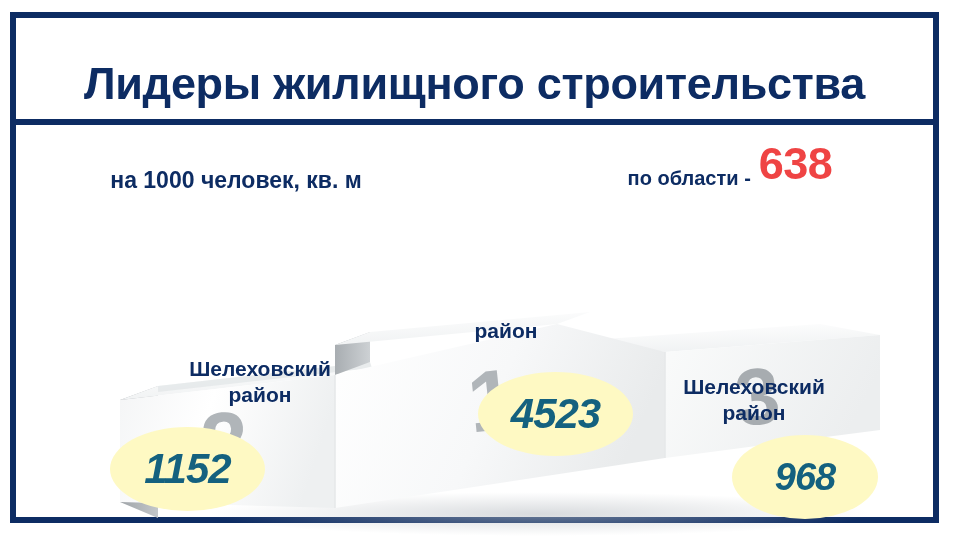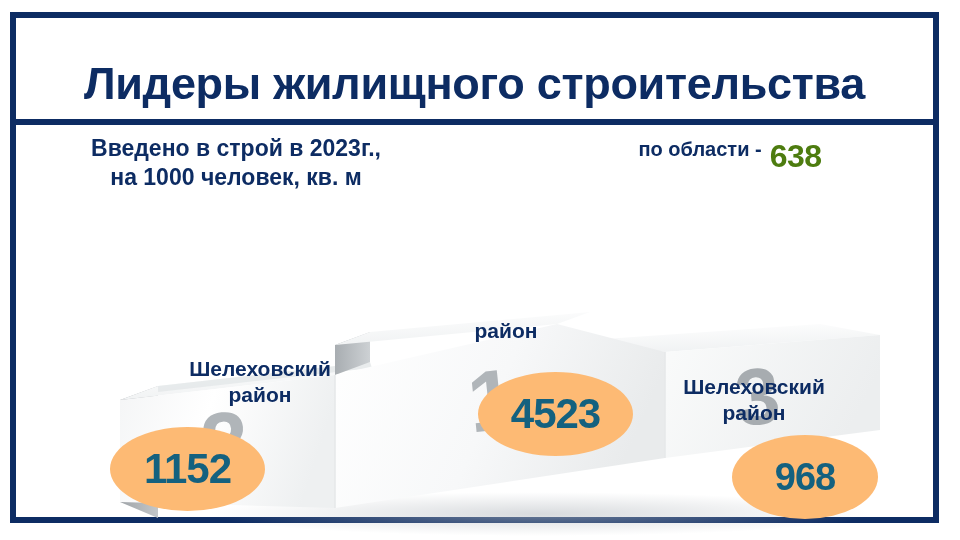--- a/index.html
+++ b/index.html
@@ -61,43 +61,43 @@
     position: absolute;
     left: 36px;
     top: 134px;
     width: 400px;
     text-align: center;
     color: #0d2c63;
     font-size: 23px;
     font-weight: bold;
     line-height: 1.28;
   }
-  #subtitle .line2 { display: block; }
+  #subtitle .line2 { display: block; margin-top: 32px; }
 
   
   #region-total {
     position: absolute;
     left: 560px;
     top: 138px;
     width: 340px;
     display: flex;
-    align-items: flex-start;
+    align-items: flex-end;
     justify-content: center;
     gap: 8px;
     white-space: nowrap;
   }
   #region-total-label {
     font-size: 20px;
     font-weight: bold;
     color: #0d2c63;
   }
   #region-total-value {
-    font-size: 32px;
-    font-weight: bold;
-    color: #4d7c0f;
+    font-size: 45px;
+    font-weight: bold;
+    color: #ef4444;
     letter-spacing: -0.5px;
   }
 
   
   #podium-stage {
     position: absolute;
     left: 0;
     top: 120px;
     width: 960px;
     height: 420px;
@@ -124,25 +124,26 @@
   #label-2 { left: 150px; top: 236px; width: 220px; }
   #label-1 { left: 396px; top: 198px; width: 220px; }
   #label-3 { left: 634px; top: 254px; width: 240px; }
 
   
   .value-bubble {
     position: absolute;
     display: flex;
     align-items: center;
     justify-content: center;
-    background: #fdba74;
+    background: #fef9c3;
     border-radius: 50%;
     color: #14617f;
     font-weight: bold;
     letter-spacing: -1px;
+    font-style: italic;
   }
   #bubble-2 {
     left: 110px; top: 307px;
     width: 155px; height: 84px;
     font-size: 42px;
   }
   #bubble-1 {
     left: 478px; top: 252px;
     width: 155px; height: 84px;
     font-size: 42px;
@@ -159,21 +160,20 @@
 <div id="slide">
 
   <div id="outer-frame"></div>
   <div id="header-divider"></div>
 
   <div id="title-bar">
     <div id="title-text">Лидеры жилищного строительства</div>
   </div>
 
   <div id="subtitle">
-    <span>Введено в строй в 2023г.,</span>
     <span class="line2">на 1000 человек, кв. м</span>
   </div>
 
   <div id="region-total">
     <span id="region-total-label">по области -</span>
     <span id="region-total-value">638</span>
   </div>
 
   <div id="podium-stage">
 

